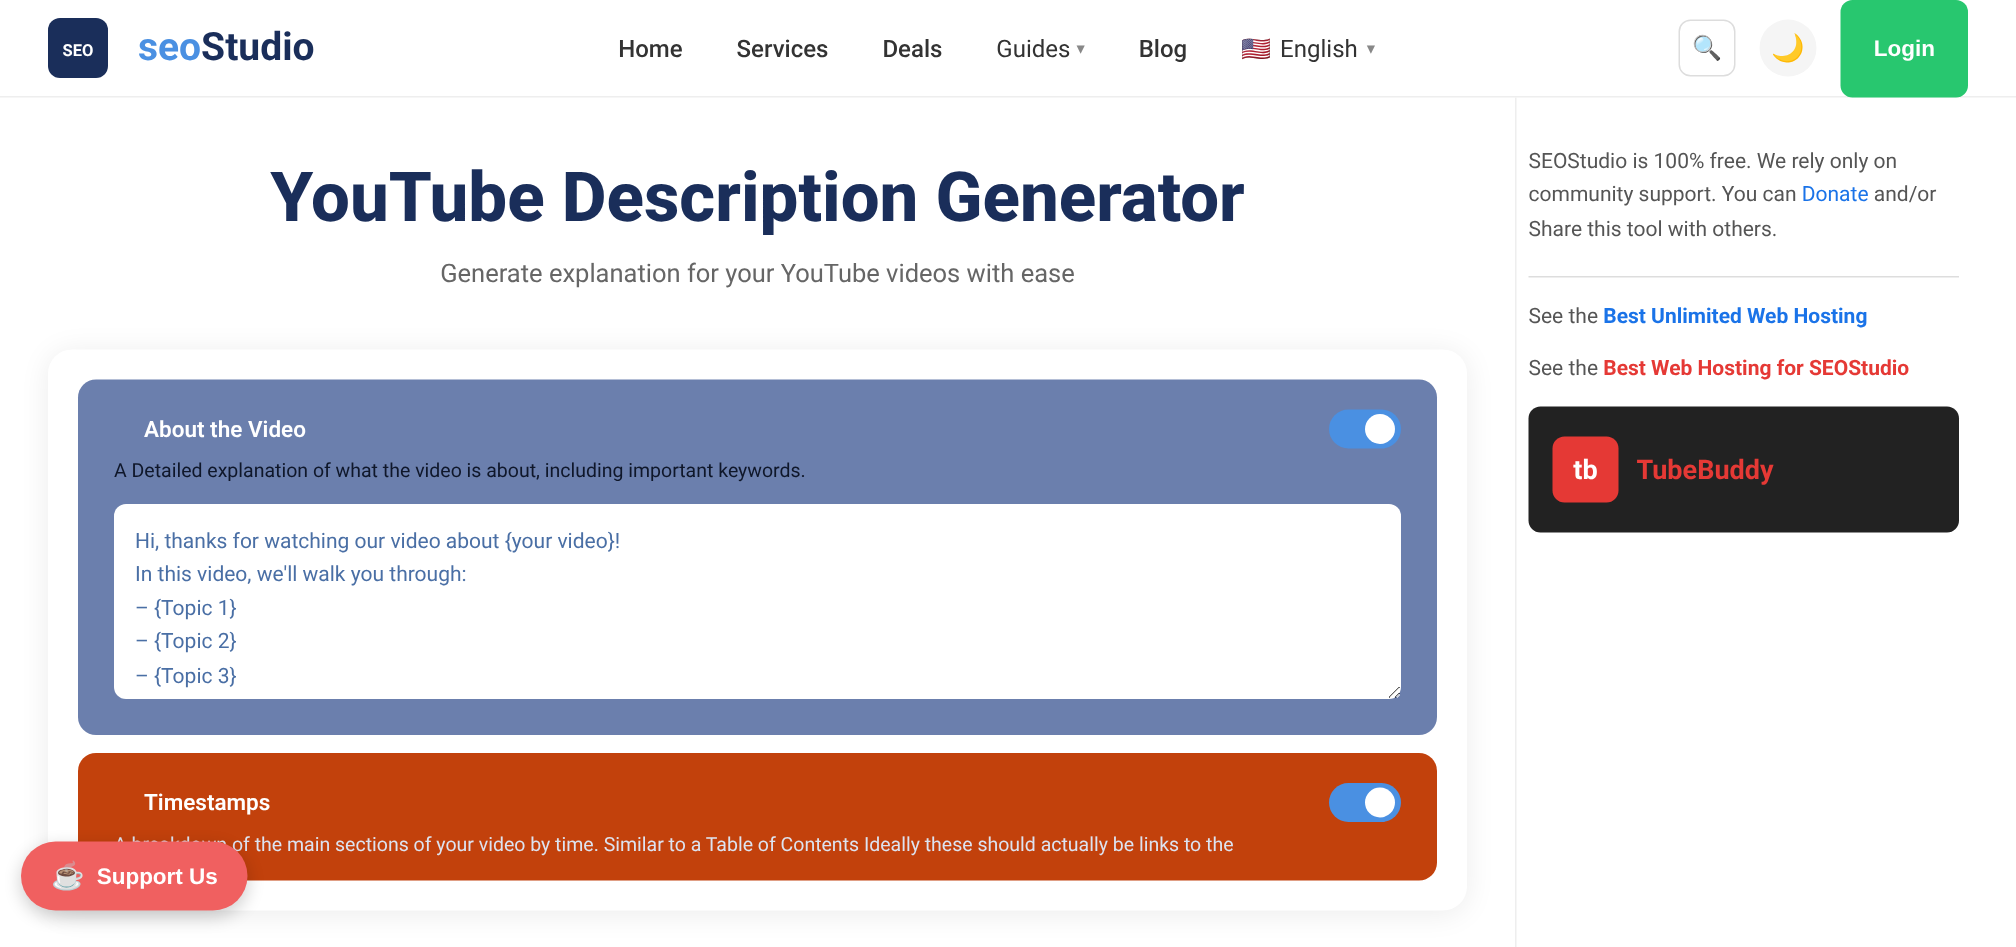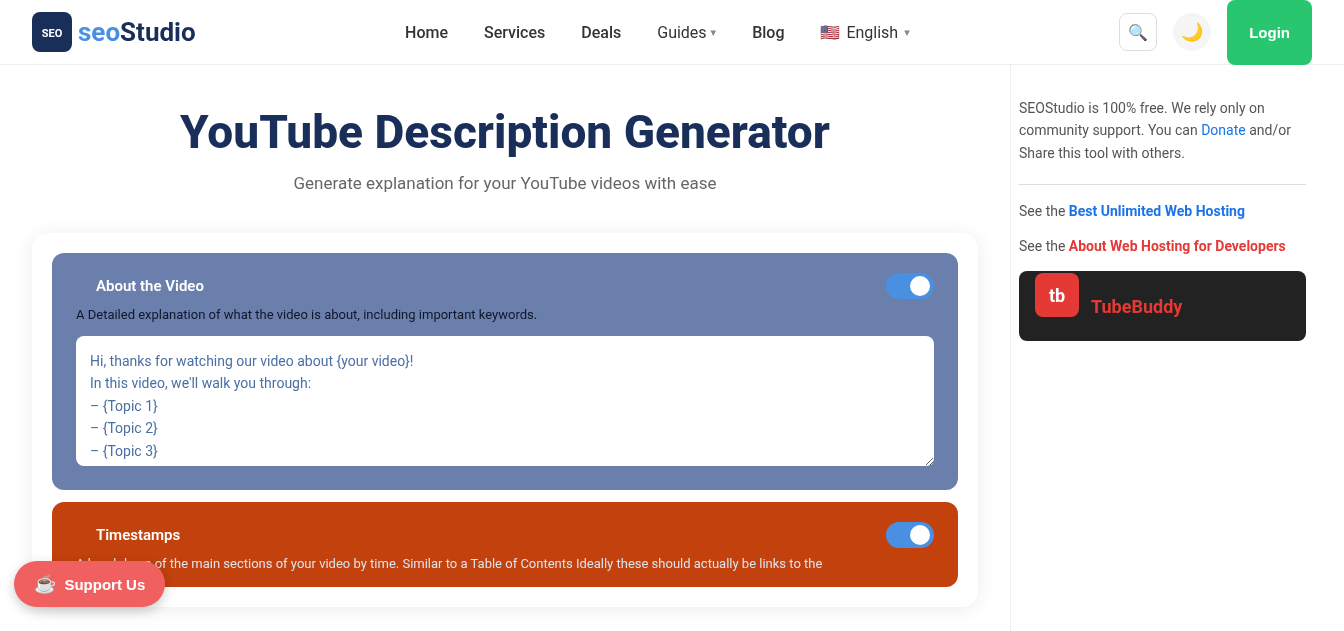--- a/index.html
+++ b/index.html
@@ -14,21 +14,21 @@
       height: 65px;
       border-bottom: 1px solid #eee;
       position: sticky;
       top: 0;
       background: #fff;
       z-index: 100;
     }
     .logo {
       display: flex;
       align-items: center;
-      gap: 6px;
+      gap: 20px;
       text-decoration: none;
     }
     .logo-icon {
       width: 40px;
       height: 40px;
     }
     .logo-text {
       font-size: 26px;
       font-weight: 700;
       color: #1a2e5a;
@@ -238,24 +238,24 @@
       text-decoration: none;
       font-weight: 700;
     }
     .sidebar-link a.blue {
       color: #1a73e8;
     }
     .tubebuddy-img {
       width: 100%;
       border-radius: 8px;
       background: #222;
-      height: 70px;
-      display: flex;
-      align-items: flex-end;
-      padding: 24px 16px;
+      height: 84px;
+      display: flex;
+      align-items: center;
+      padding: 12px 16px;
       gap: 12px;
     }
     .tb-logo {
       background: #e53935;
       border-radius: 8px;
       width: 44px;
       height: 44px;
       display: flex;
       align-items: center;
       justify-content: center;
@@ -379,21 +379,21 @@
 
   <aside class="sidebar">
     <p class="sidebar-text">
       <span>SEOStudio is 100% free. We rely only on community support. You can </span><a href="#">Donate</a> <span>and/or Share this tool with others.</span>
     </p>
     <hr class="sidebar-divider">
     <p class="sidebar-link">
       <span>See the </span><a href="#" class="blue">Best Unlimited Web Hosting</a>
     </p>
     <p class="sidebar-link">
-      <span>See the </span><a href="#">About Web Hosting for Developers</a>
+      <span>See the </span><a href="#">Best Web Hosting for SEOStudio</a>
     </p>
     <div class="tubebuddy-img">
       <div class="tb-logo">tb</div>
       <div class="tb-text">
         <span>Tube</span><span>Buddy</span>
       </div>
     </div>
   </aside>
 </div>
 

